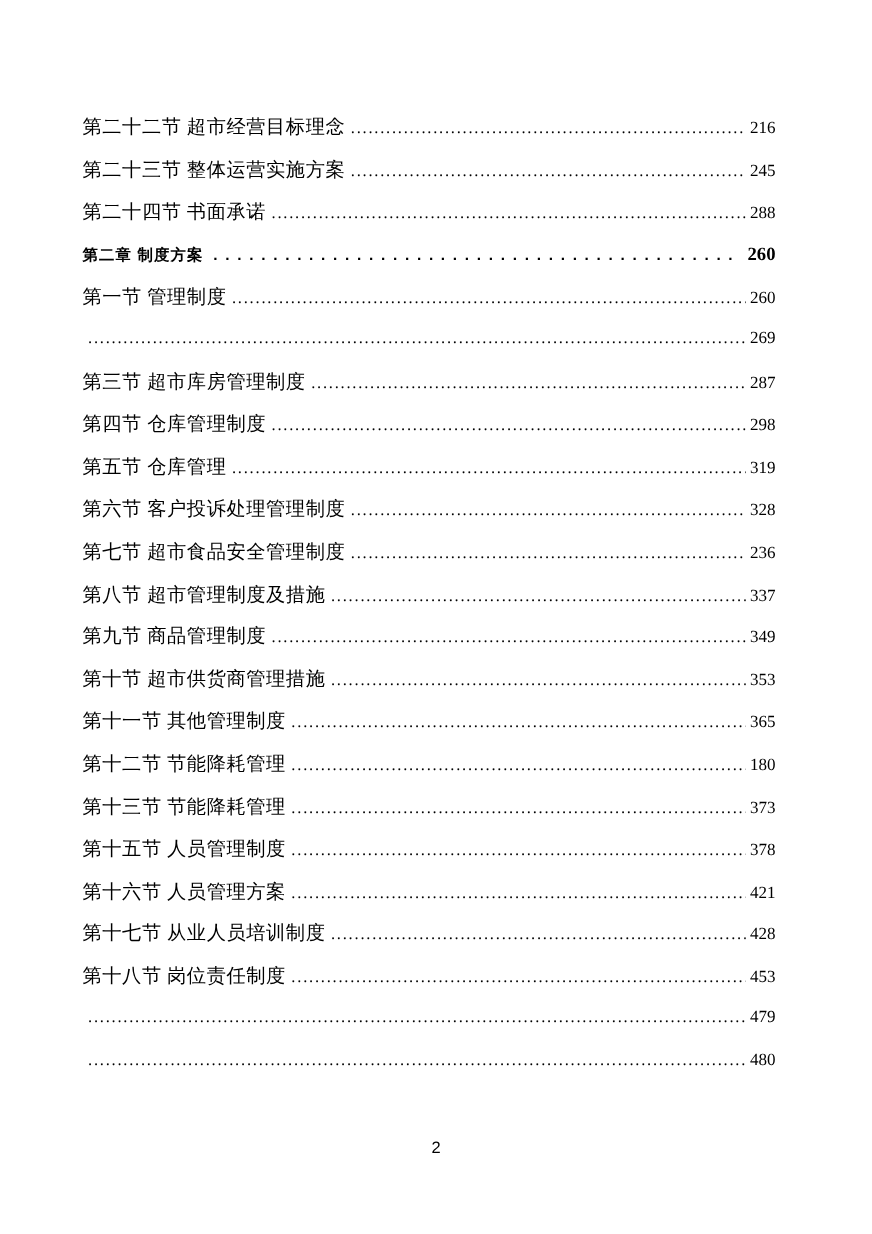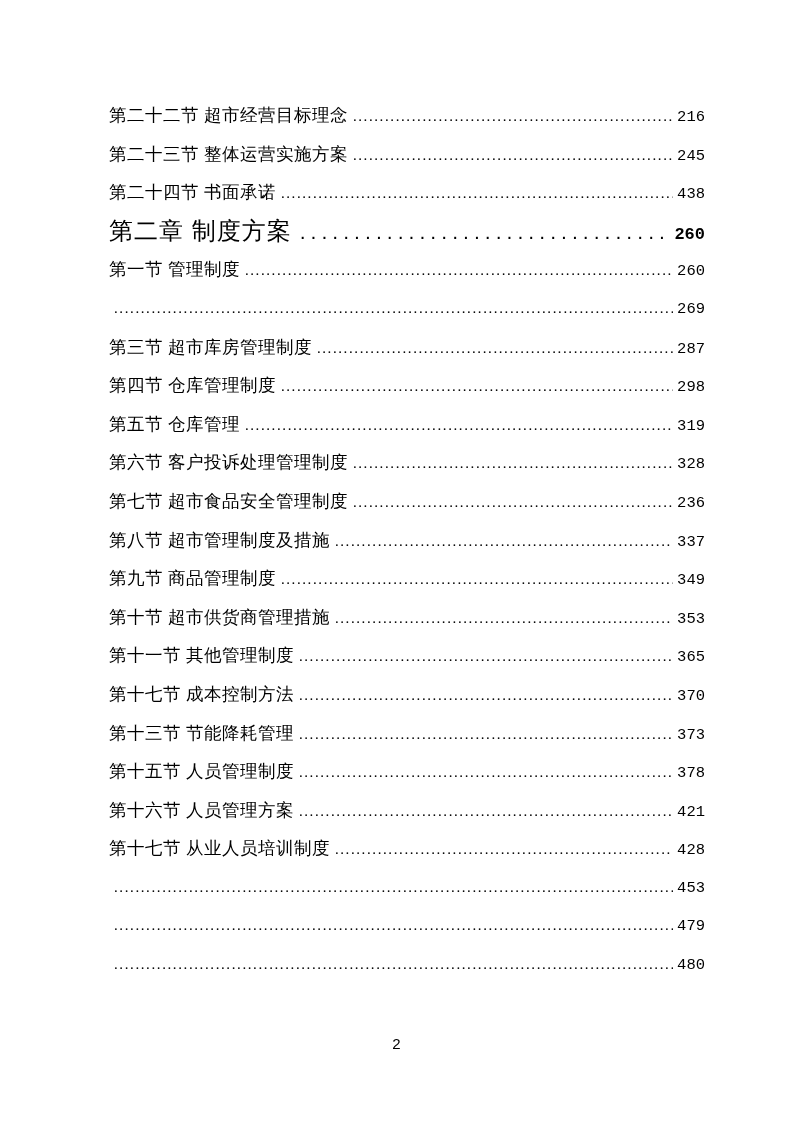--- a/index.html
+++ b/index.html
@@ -10,21 +10,21 @@
     color: #000000;
     overflow: hidden;
   }
   .page {
     position: relative;
     width: 793px; height: 1122px;
     background: #ffffff;
   }
   .toc {
     position: absolute;
-    top: 96px; left: 109px; right: 88px;
+    top: 96px; left: 75px; right: 88px;
   }
   .toc-row {
     display: flex;
     align-items: baseline;
     height: 38.6px;
     line-height: 38.6px;
   }
   .toc-title {
     white-space: nowrap;
     font-family: "Liberation Serif", "DejaVu Serif", serif;
@@ -38,29 +38,29 @@
     margin: 0 2px 0 5px;
   }
   .toc-dots::after {
     content: "........................................................................................................................................................";
     font-family: "Liberation Serif", "DejaVu Serif", serif;
     font-size: 15px;
     letter-spacing: 1.6px;
   }
   .toc-page {
     white-space: nowrap;
-    font-family: Liberation Mono, monospace;
+    font-family: Liberation Serif, serif;
     font-size: 15.5px;
     margin-left: 2px;
   }
   
   .toc-row.chapter .toc-title {
     font-family: "Liberation Sans", "DejaVu Sans", sans-serif;
-    font-weight: 400;
-    font-size: 24px;
+    font-weight: 700;
+    font-size: 14px;
     letter-spacing: 1px;
   }
   .toc-row.chapter .toc-dots { margin-left: 9px; }
   .toc-row.chapter .toc-dots::after {
     font-family: "Liberation Sans", "DejaVu Sans", sans-serif;
     font-weight: 700;
     font-size: 14px;
     letter-spacing: 7px;
   }
   .toc-row.chapter .toc-page {
@@ -89,21 +89,21 @@
       <span class="toc-page">216</span>
     </div>
       <div class="toc-row section">
       <span class="toc-title">第二十三节 整体运营实施方案</span>
       <span class="toc-dots"></span>
       <span class="toc-page">245</span>
     </div>
       <div class="toc-row section">
       <span class="toc-title">第二十四节 书面承诺</span>
       <span class="toc-dots"></span>
-      <span class="toc-page">438</span>
+      <span class="toc-page">288</span>
     </div>
       <div class="toc-row chapter">
       <span class="toc-title">第二章 制度方案</span>
       <span class="toc-dots"></span>
       <span class="toc-page">260</span>
     </div>
       <div class="toc-row section">
       <span class="toc-title">第一节 管理制度</span>
       <span class="toc-dots"></span>
       <span class="toc-page">260</span>
@@ -151,23 +151,23 @@
       <span class="toc-title">第十节 超市供货商管理措施</span>
       <span class="toc-dots"></span>
       <span class="toc-page">353</span>
     </div>
       <div class="toc-row section">
       <span class="toc-title">第十一节 其他管理制度</span>
       <span class="toc-dots"></span>
       <span class="toc-page">365</span>
     </div>
       <div class="toc-row section">
-      <span class="toc-title">第十七节 成本控制方法</span>
-      <span class="toc-dots"></span>
-      <span class="toc-page">370</span>
+      <span class="toc-title">第十二节 节能降耗管理</span>
+      <span class="toc-dots"></span>
+      <span class="toc-page">180</span>
     </div>
       <div class="toc-row section">
       <span class="toc-title">第十三节 节能降耗管理</span>
       <span class="toc-dots"></span>
       <span class="toc-page">373</span>
     </div>
       <div class="toc-row section">
       <span class="toc-title">第十五节 人员管理制度</span>
       <span class="toc-dots"></span>
       <span class="toc-page">378</span>
@@ -176,20 +176,21 @@
       <span class="toc-title">第十六节 人员管理方案</span>
       <span class="toc-dots"></span>
       <span class="toc-page">421</span>
     </div>
       <div class="toc-row section">
       <span class="toc-title">第十七节 从业人员培训制度</span>
       <span class="toc-dots"></span>
       <span class="toc-page">428</span>
     </div>
       <div class="toc-row section">
+      <span class="toc-title">第十八节 岗位责任制度</span>
       <span class="toc-dots"></span>
       <span class="toc-page">453</span>
     </div>
       <div class="toc-row section">
       <span class="toc-dots"></span>
       <span class="toc-page">479</span>
     </div>
       <div class="toc-row section">
       <span class="toc-dots"></span>
       <span class="toc-page">480</span>

